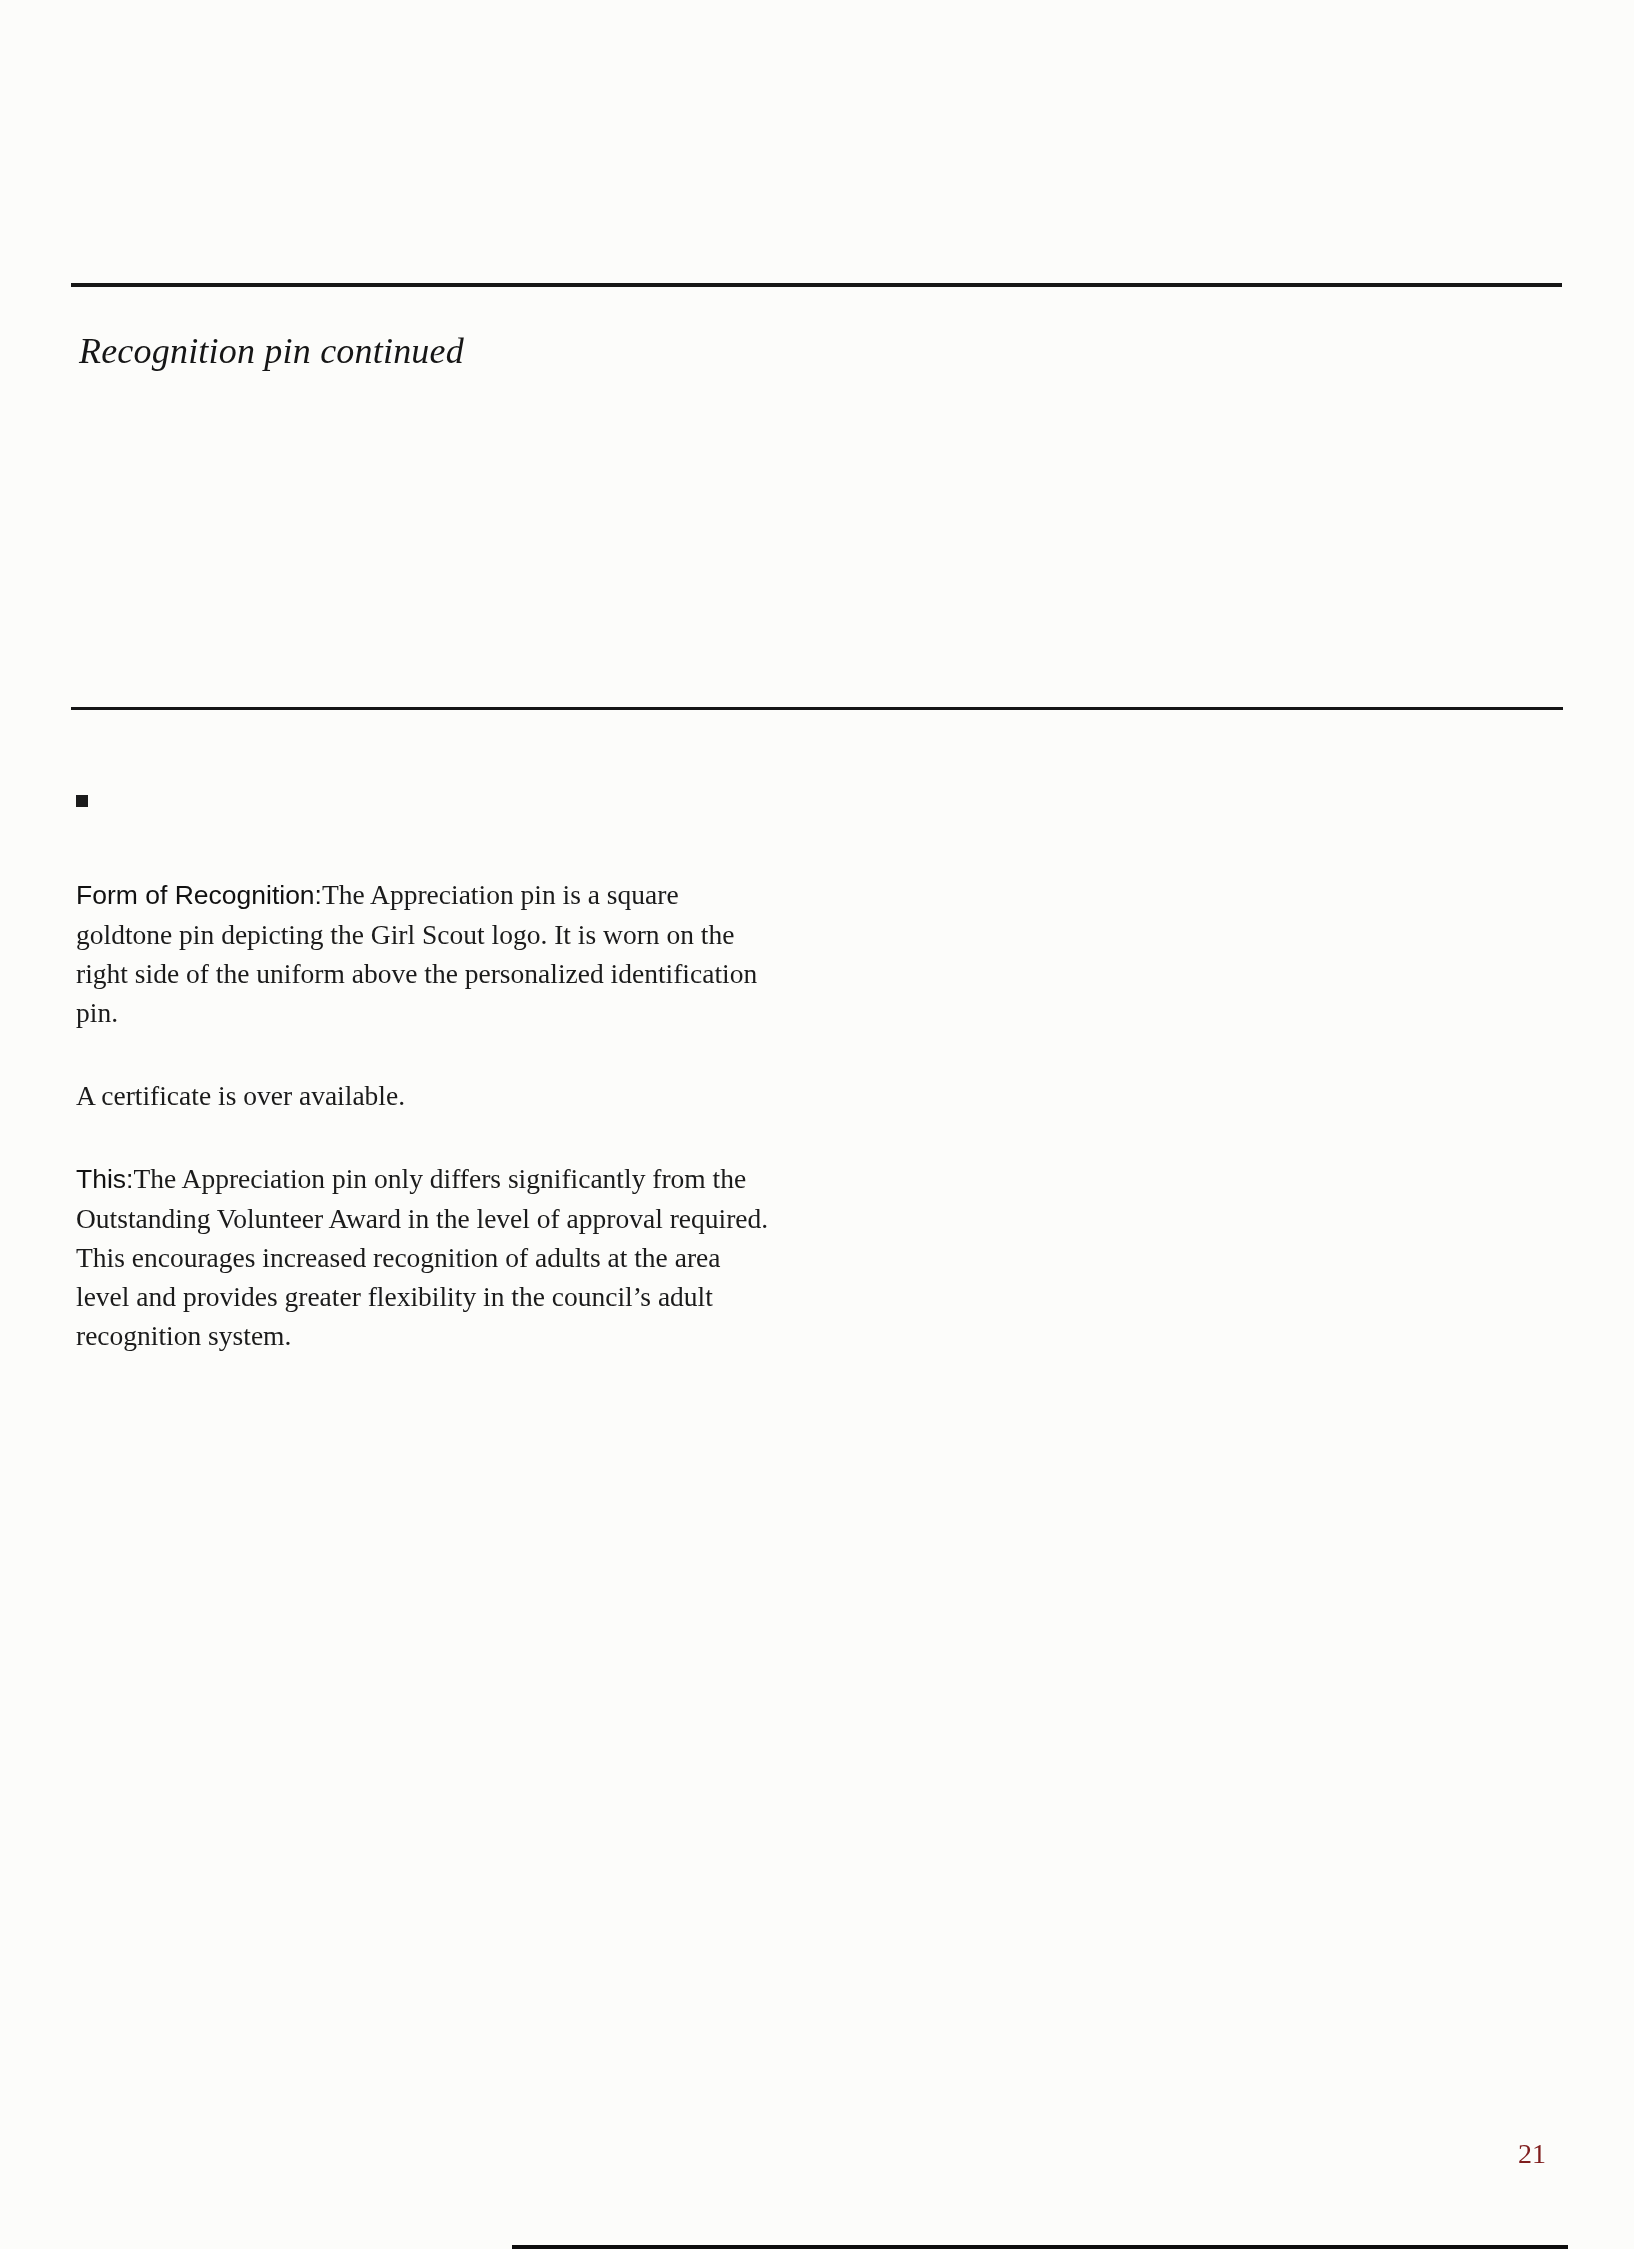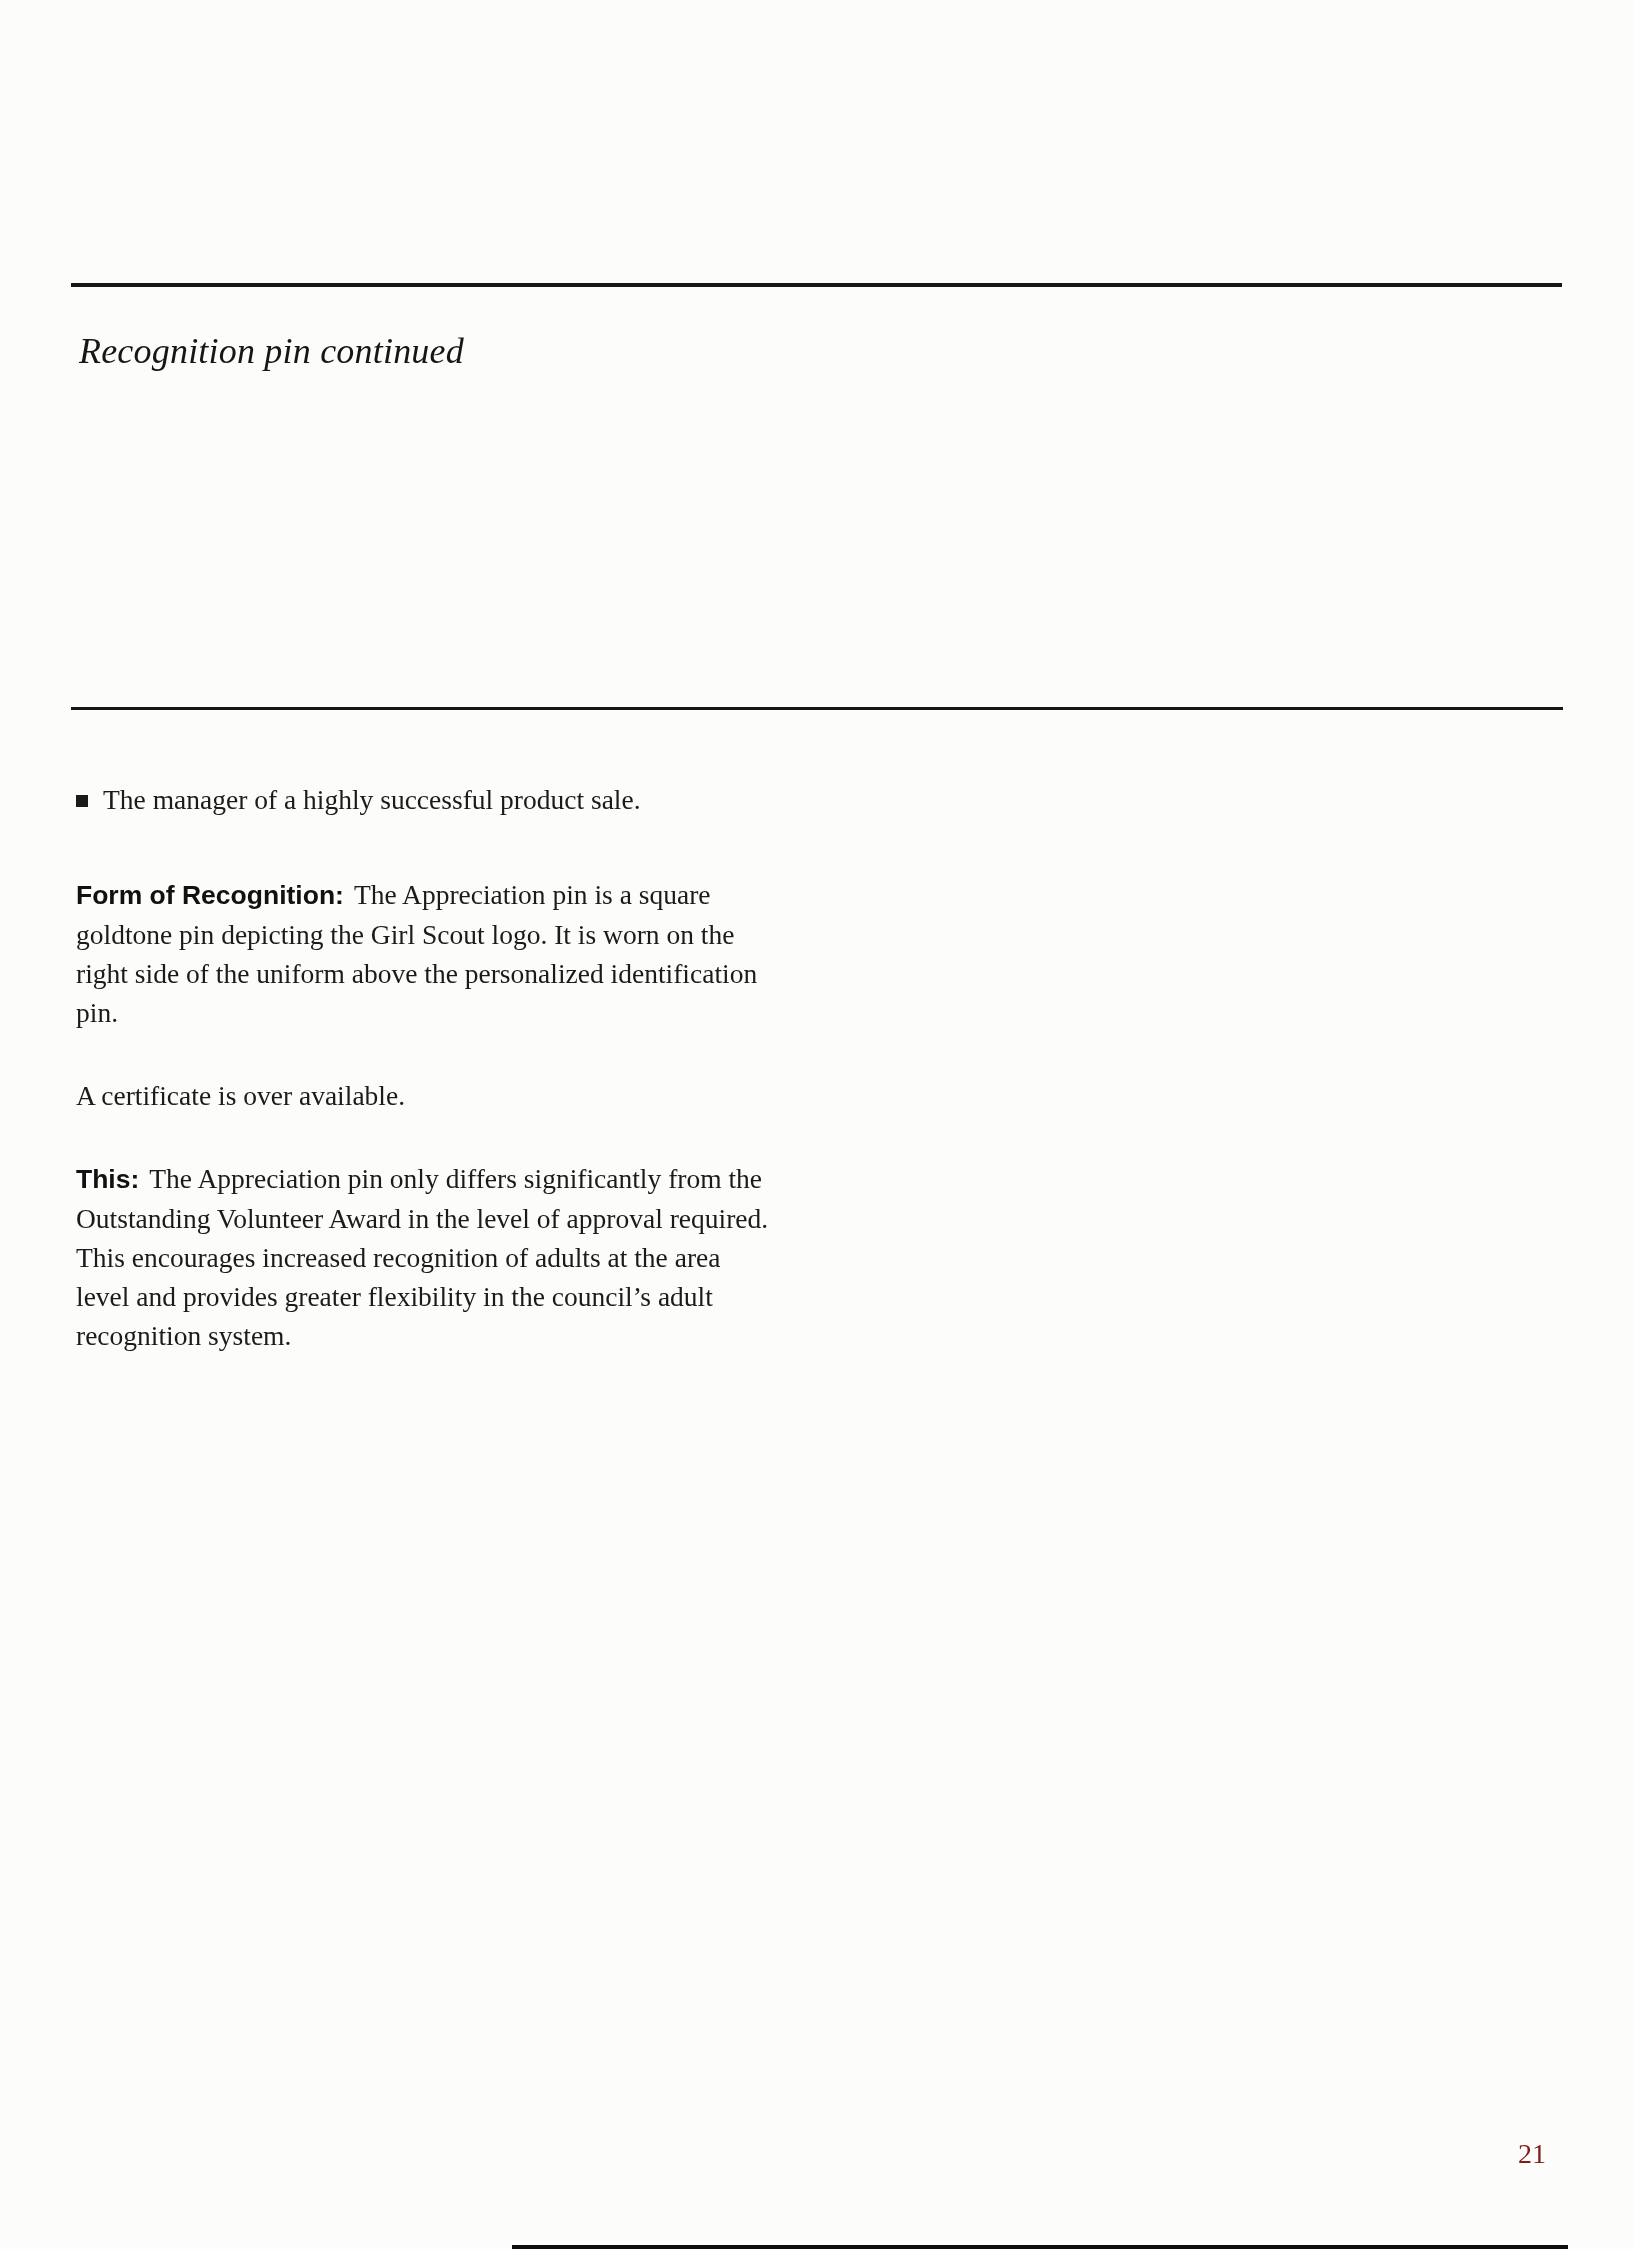--- a/index.html
+++ b/index.html
@@ -69,23 +69,22 @@
     margin-bottom: 2px;
   }
   .para {
     margin: 0 0 44px 0;
   }
   .para-first {
     margin-top: 56px;
   }
   .para-lead {
     font-family: "Liberation Sans", "DejaVu Sans", sans-serif;
-    font-weight: bold;
+    font-weight: normal;
     font-size: 26.5px;
-    margin-right: 10px;
     color: #111;
   }
   .page-number {
     position: absolute;
     left: 1518px;
     top: 2138px;
     font-size: 28px;
     color: #7f1d1d;
   }
 </style>
@@ -95,21 +94,21 @@
 <div class="page">
 
   <div class="rule rule-top"></div>
 
   <div class="section-heading">Recognition pin continued</div>
 
   <div class="rule rule-mid"></div>
 
   <div class="content">
 
-    <p class="bullet-item"><span class="bullet-square"></span><span>The manager of a highly successful product sale.</span></p>
+    <p class="bullet-item"><span class="bullet-square"></span></p>
 
 
     <p class="para para-first"><span class="para-lead">Form of Recognition:</span><span>The Appreciation pin is a square goldtone pin depicting the Girl Scout logo. It is worn on the right side of the uniform above the personalized identification pin.</span></p>
 
     <p class="para"><span>A certificate is over available.</span></p>
 
     <p class="para"><span class="para-lead">This:</span><span>The Appreciation pin only differs significantly from the Outstanding Volunteer Award in the level of approval required. This encourages increased recognition of adults at the area level and provides greater flexibility in the council’s adult recognition system.</span></p>
 
   </div>
 

